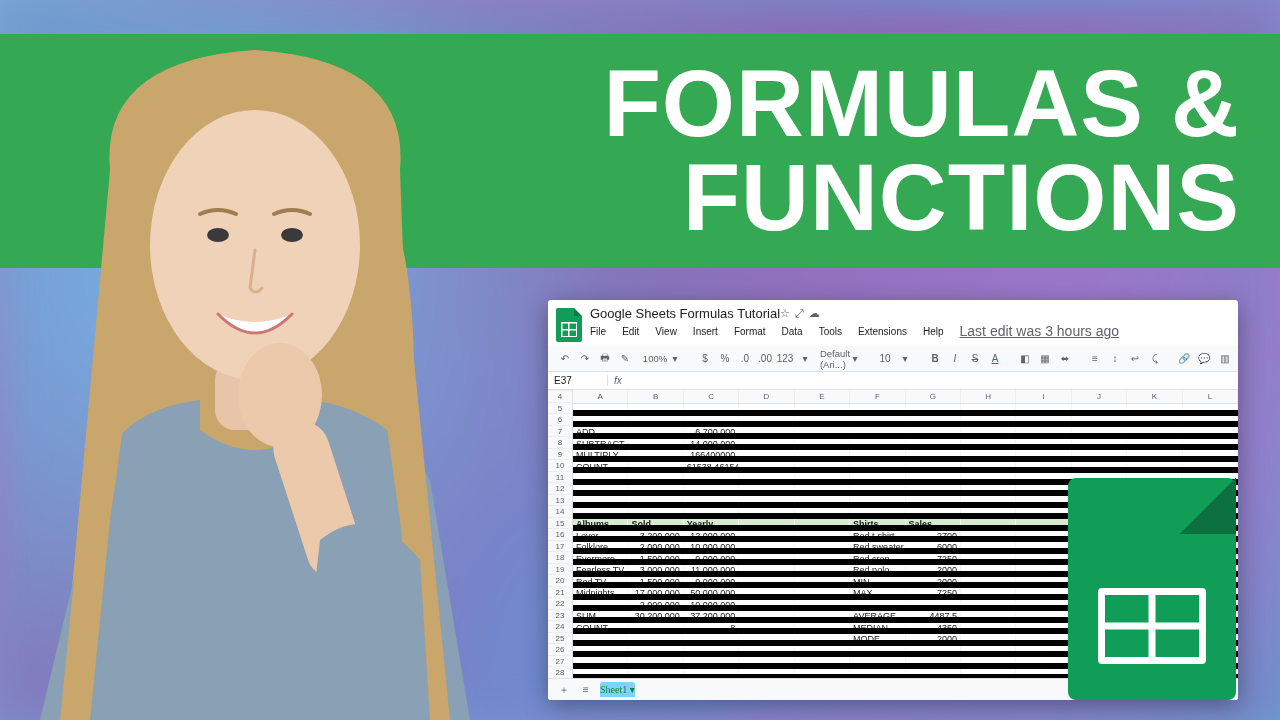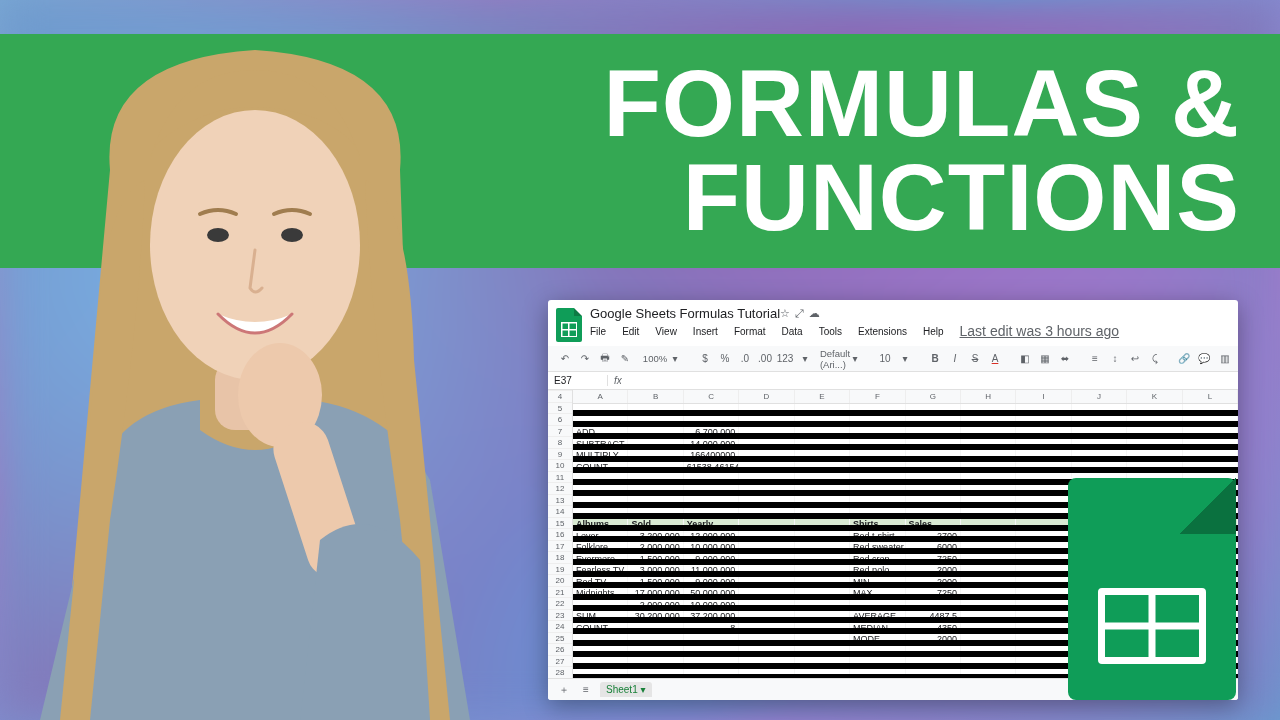--- a/index.html
+++ b/index.html
@@ -156,21 +156,21 @@
     height:22px;
     background:#f8f9fa;
     border-top:1px solid #e0e0e0;
     display:flex;
     align-items:center;
     gap:6px;
     padding:0 8px;
     font-size:10px;
   }
   .tab-btn { color:#5f6368; width:16px; text-align:center;}
-  .tab { background:#e5e5e5; color:#188038; padding:2px 6px; border-radius:3px 3px 0 0; font-weight:500;}
+  .tab { background:#7dd3fc; color:#188038; padding:2px 0; border-radius:3px 3px 0 0; font-weight:500;font-family:Liberation Serif, serif;}
 
   
   .big-logo {
     position:absolute;
     right: 44px;
     bottom: 20px;
     width: 168px;
     height: 222px;
     z-index: 6;
   }

